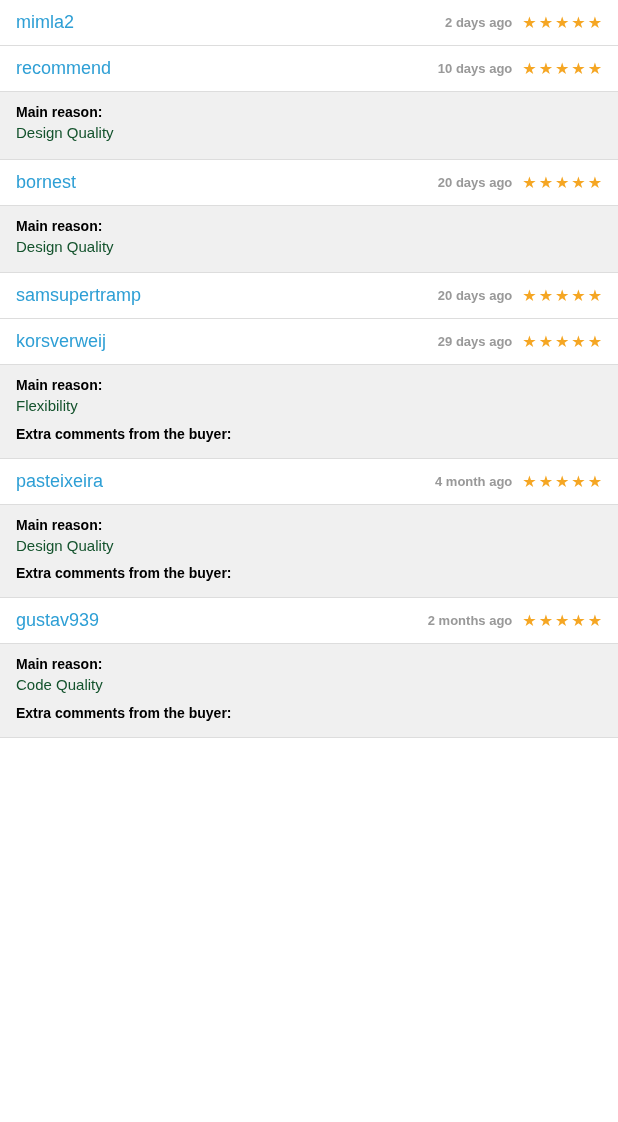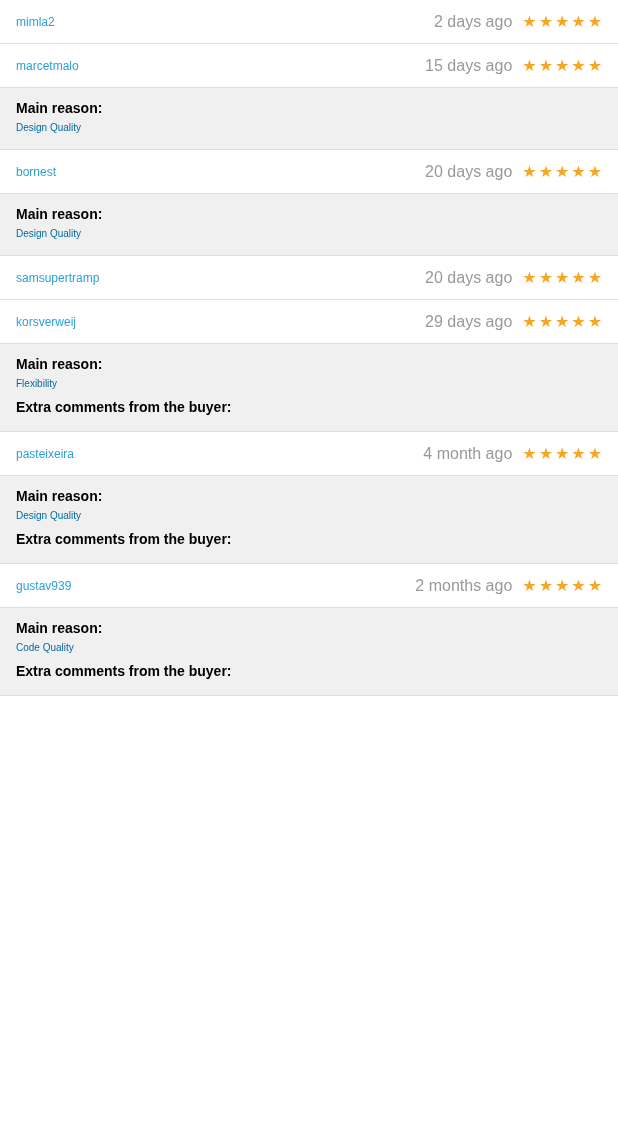--- a/index.html
+++ b/index.html
@@ -15,32 +15,33 @@
     }
     .review-header {
       display: flex;
       align-items: center;
       justify-content: space-between;
       padding: 12px 16px;
       background: #fff;
     }
     .review-username {
       color: #2e9fd5;
-      font-size: 12px;
+      font-size: 18px;
       font-weight: normal;
       text-decoration: none;
     }
     .review-meta {
       display: flex;
       align-items: center;
       gap: 10px;
     }
     .review-date {
       color: #999;
-      font-size: 16px;
+      font-size: 13px;
+      font-weight: bold;
     }
     .stars {
       display: flex;
       gap: 2px;
     }
     .star {
       color: #f5a623;
       font-size: 16px;
     }
     .review-body {
@@ -55,22 +56,22 @@
       margin-bottom: 0;
     }
     .field-label {
       font-weight: bold;
       color: #000000;
       font-size: 14px;
       display: block;
       margin-bottom: 2px;
     }
     .field-value {
-      color: #0369a1;
-      font-size: 10px;
+      color: #14532d;
+      font-size: 15px;
       line-height: 1.5;
     }
   </style>
 </head>
 <body>
 
 <div id="reviews-container">
     <div class="review-item">
       <div class="review-header">
         <a class="review-username" href="#">mimla2</a>
@@ -81,23 +82,23 @@
             <span class="star">★</span>
             <span class="star">★</span>
             <span class="star">★</span>
             <span class="star">★</span>
           </div>
         </div>
       </div>
     </div>
     <div class="review-item">
       <div class="review-header">
-        <a class="review-username" href="#">marcetmalo</a>
-        <div class="review-meta">
-          <span class="review-date">15 days ago</span>
+        <a class="review-username" href="#">recommend</a>
+        <div class="review-meta">
+          <span class="review-date">10 days ago</span>
           <div class="stars">
             <span class="star">★</span>
             <span class="star">★</span>
             <span class="star">★</span>
             <span class="star">★</span>
             <span class="star">★</span>
           </div>
         </div>
       </div>
       <div class="review-body">

